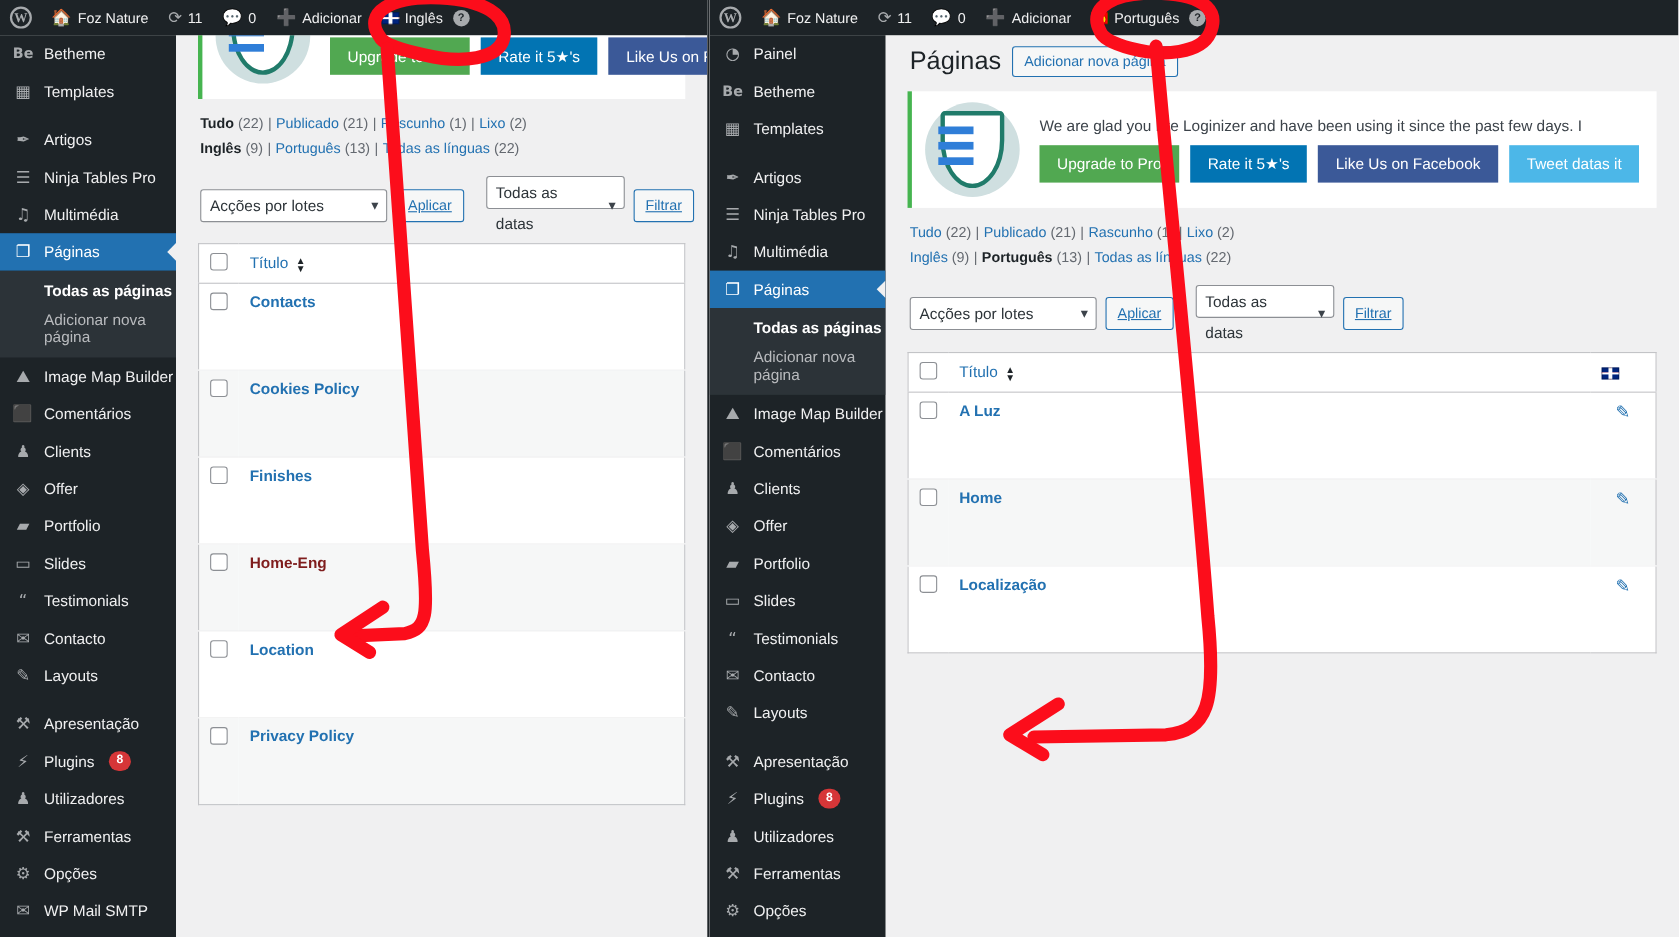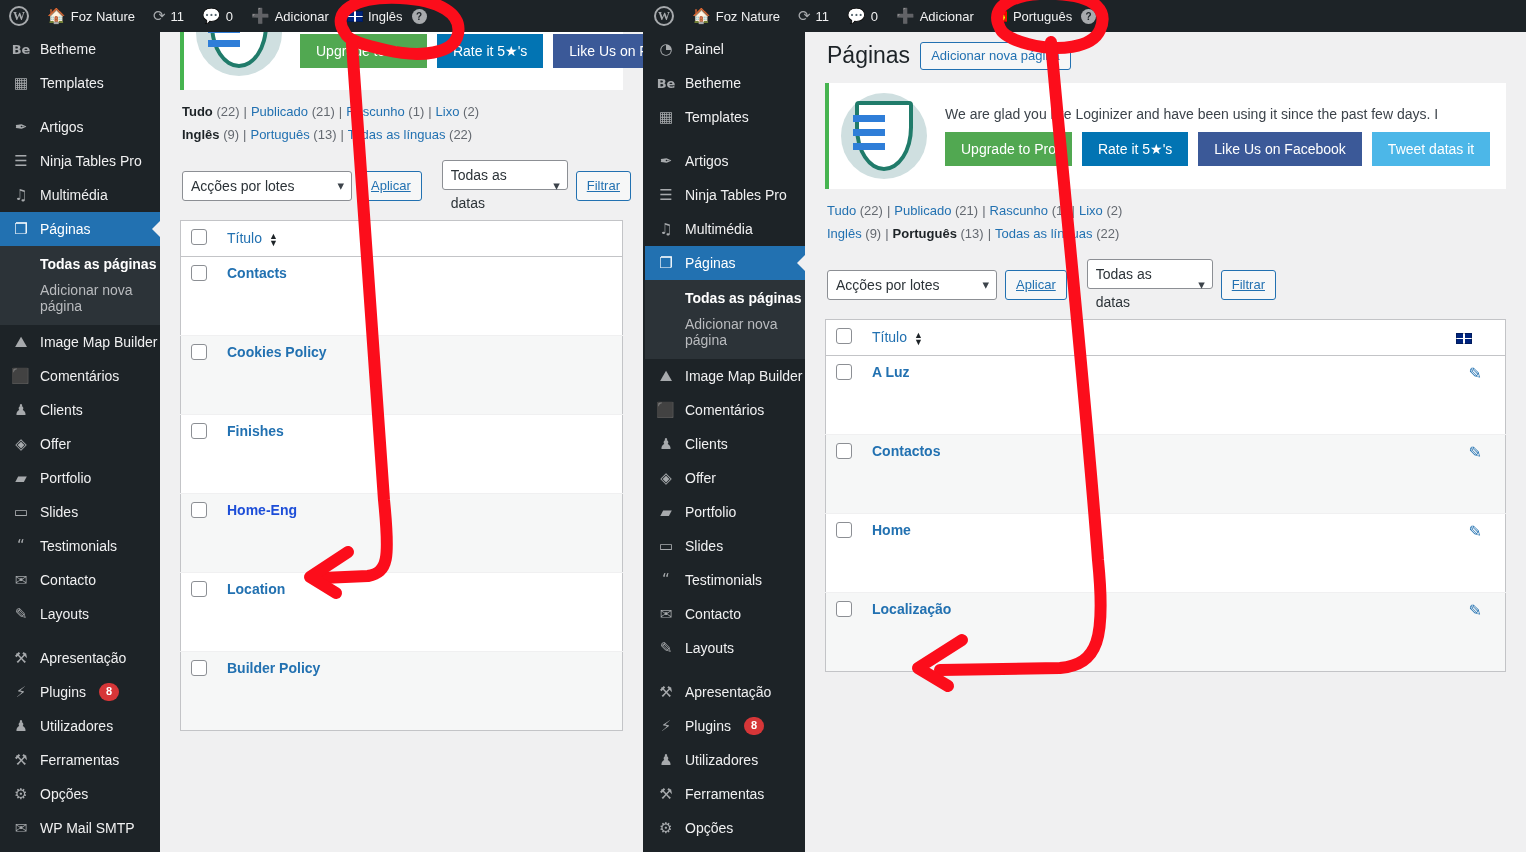--- a/index.html
+++ b/index.html
@@ -110,21 +110,21 @@
     border-bottom:1px solid #c3c4c7; font-weight:400; }
   .wp-table td { padding:8px 10px; font-size:14px; vertical-align:top; height:79px;
     border-top:1px solid #f0f0f1; }
   .wp-table tbody tr:nth-child(odd) { background:#fff; }
   .wp-table tbody tr:nth-child(even) { background:#f6f7f7; }
   .col-cb { width:34px; padding-left:10px !important; }
   .col-flag { width:60px; text-align:center; }
   .cb { width:16px; height:16px; border:1px solid #8c8f94; border-radius:3px;
     background:#fff; display:inline-block; }
   .row-title a { color:#2271b1; font-weight:600; font-size:14px; text-decoration:none; }
-  .row-title a.hovered { color:#1d4ed8; font-weight:600; }
+  .row-title a.hovered { color:#7f1d1d; font-weight:600; }
   .sortarrow { display:inline-block; margin-left:3px; font-size:9px; line-height:7px;
     color:#1d2327; vertical-align:middle; }
   .pencil { color:#2271b1; font-size:16px; }
 
   
   .annot { position:absolute; inset:0; pointer-events:none; z-index:60; }
 </style>
 </head>
 <body>
 
@@ -316,21 +316,21 @@
             <tr>
               <td class="col-cb"><span class="cb"></span></td>
               <td class="row-title"><a href="#" class="hovered">Home-Eng</a></td>
             </tr>
             <tr>
               <td class="col-cb"><span class="cb"></span></td>
               <td class="row-title"><a href="#">Location</a></td>
             </tr>
             <tr>
               <td class="col-cb"><span class="cb"></span></td>
-              <td class="row-title"><a href="#">Builder Policy</a></td>
+              <td class="row-title"><a href="#">Privacy Policy</a></td>
             </tr>
           </tbody>
       </table>
     </div>
   </div>
 
   <div class="window" id="win-right">
 
     <div class="adminbar">
       <div class="ab-item">
@@ -510,25 +510,20 @@
           </tr>
         </thead>
         <tbody id="right-table-body">
             <tr>
               <td class="col-cb"><span class="cb"></span></td>
               <td class="row-title"><a href="#">A Luz</a></td>
               <td class="col-flag"><span class="pencil ico">✎</span></td>
             </tr>
             <tr>
               <td class="col-cb"><span class="cb"></span></td>
-              <td class="row-title"><a href="#">Contactos</a></td>
-              <td class="col-flag"><span class="pencil ico">✎</span></td>
-            </tr>
-            <tr>
-              <td class="col-cb"><span class="cb"></span></td>
               <td class="row-title"><a href="#">Home</a></td>
               <td class="col-flag"><span class="pencil ico">✎</span></td>
             </tr>
             <tr>
               <td class="col-cb"><span class="cb"></span></td>
               <td class="row-title"><a href="#">Localização</a></td>
               <td class="col-flag"><span class="pencil ico">✎</span></td>
             </tr>
           </tbody>
       </table>

